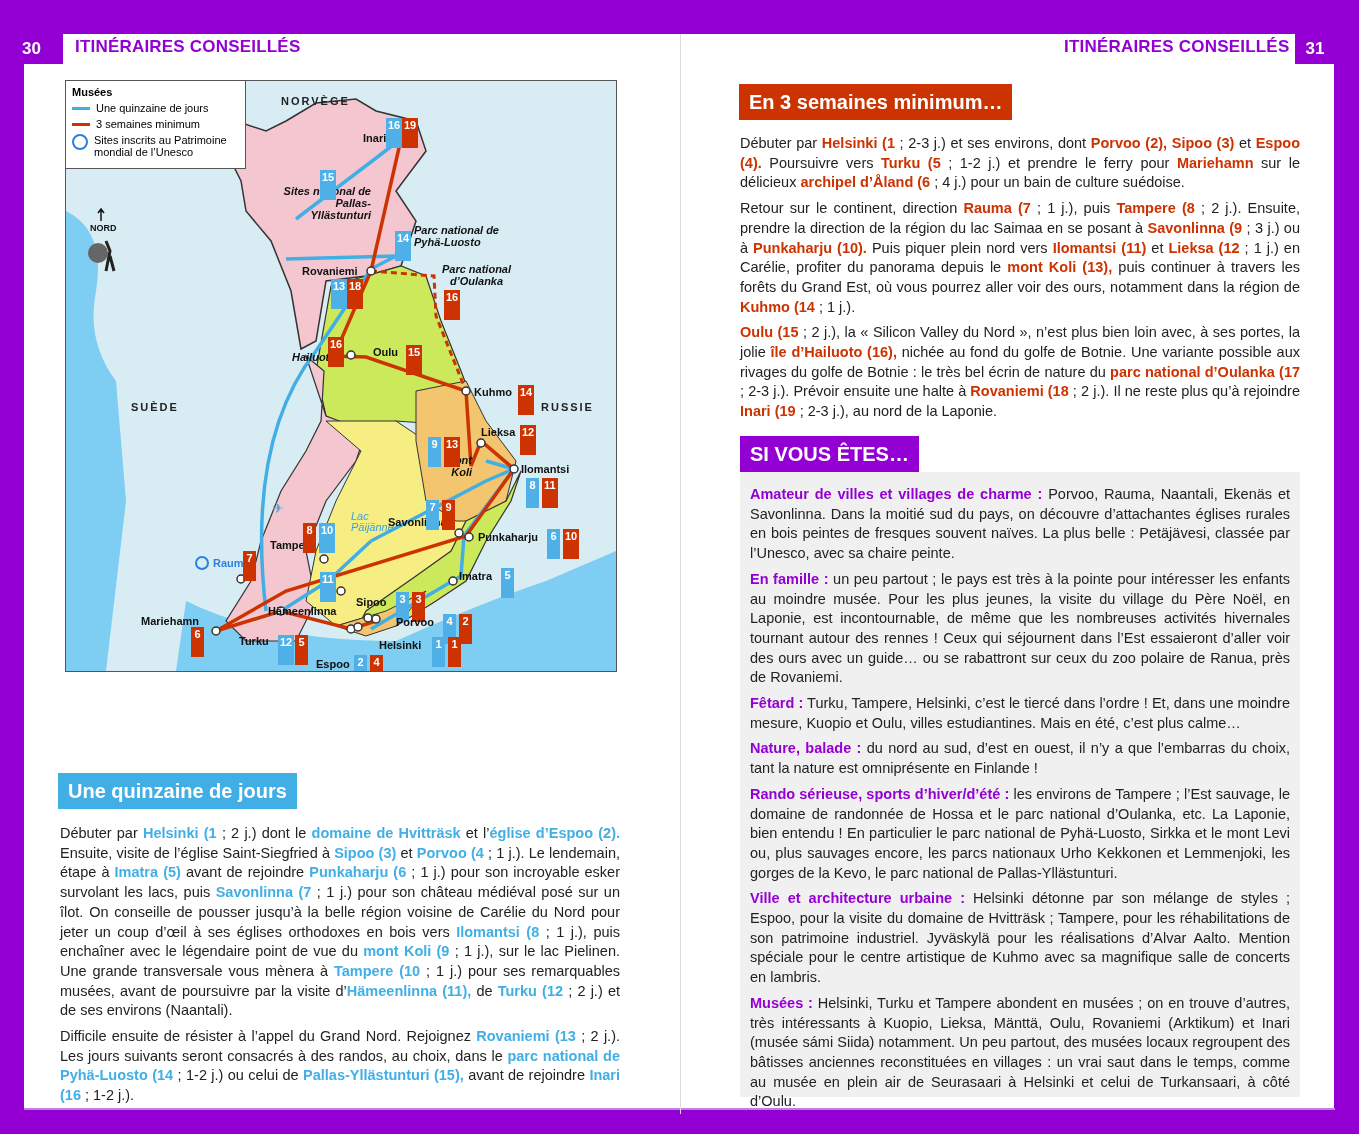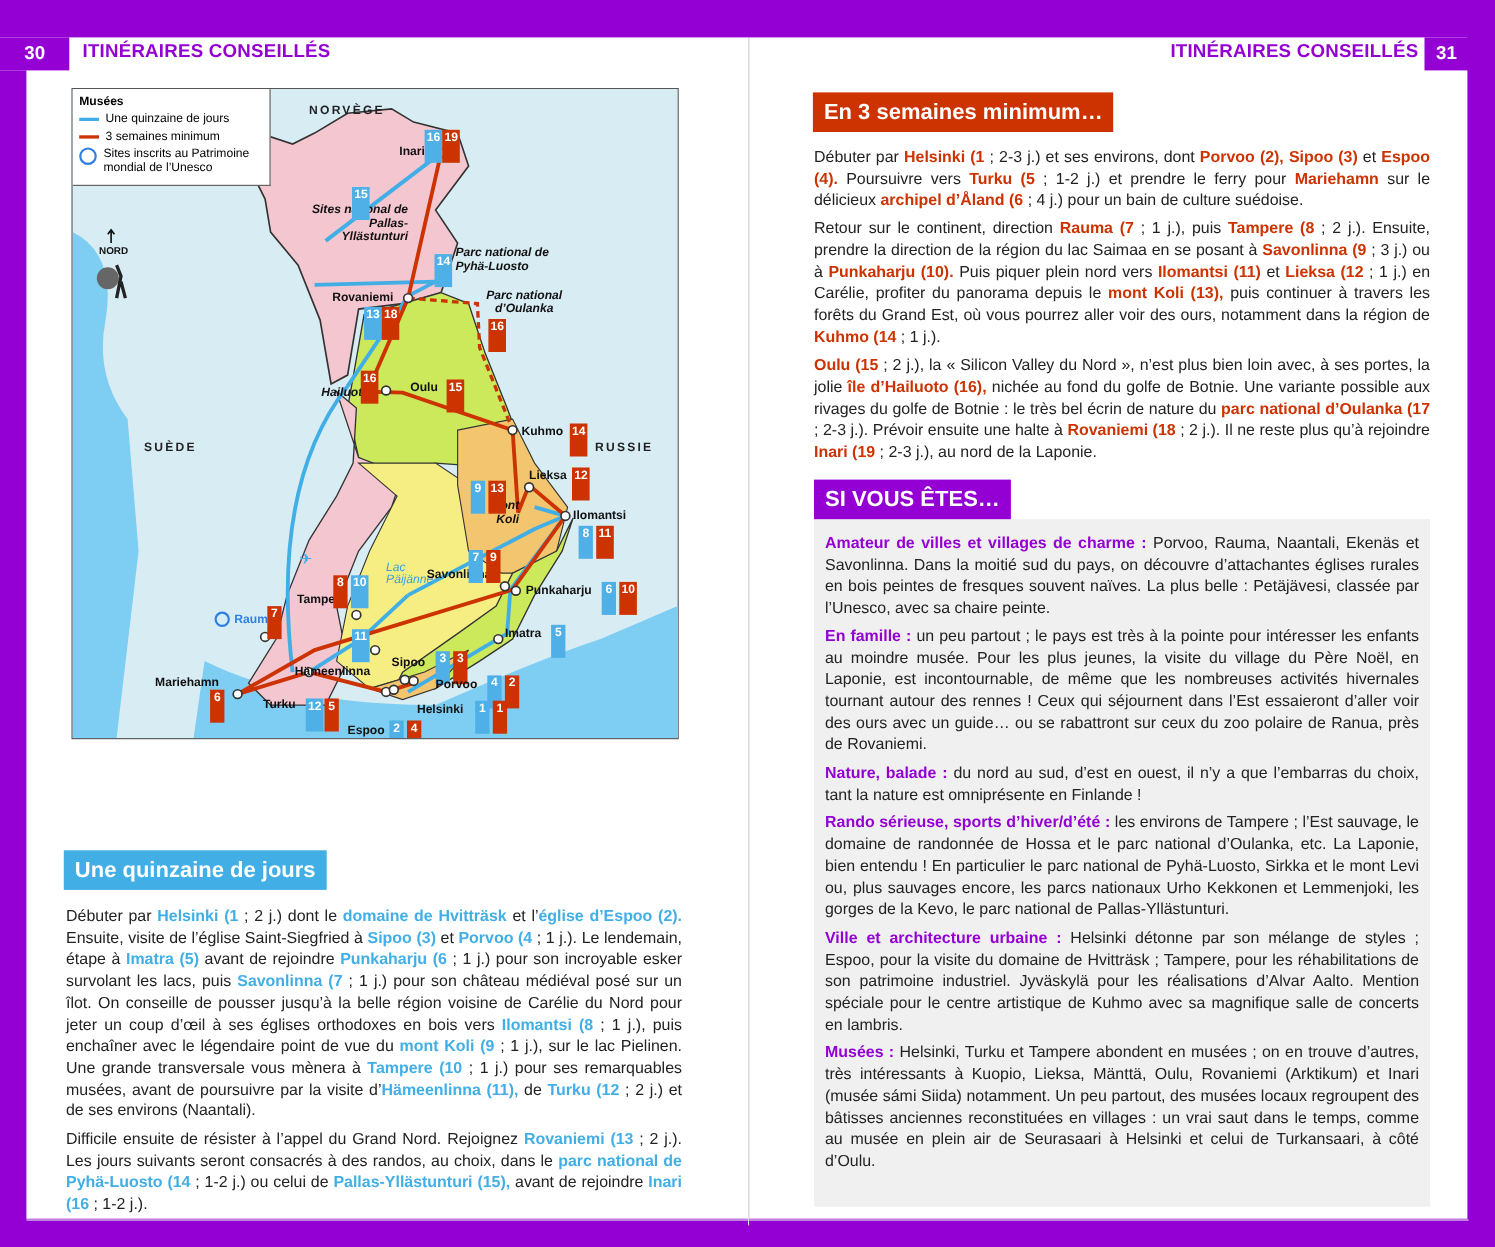--- a/index.html
+++ b/index.html
@@ -234,20 +234,21 @@
   <p><span>Débuter par </span><span class="hl-r">Helsinki (1</span><span> ; 2-3 j.) et ses environs, dont </span><span class="hl-r">Porvoo (2), Sipoo (3)</span><span> et </span><span class="hl-r">Espoo (4).</span><span> Poursuivre vers </span><span class="hl-r">Turku (5</span><span> ; 1-2 j.) et prendre le ferry pour </span><span class="hl-r">Mariehamn</span><span> sur le délicieux </span><span class="hl-r">archipel d’Åland (6</span><span> ; 4 j.) pour un bain de culture suédoise.</span></p>
   <p><span>Retour sur le continent, direction </span><span class="hl-r">Rauma (7</span><span> ; 1 j.), puis </span><span class="hl-r">Tampere (8</span><span> ; 2 j.). Ensuite, prendre la direction de la région du lac Saimaa en se posant à </span><span class="hl-r">Savonlinna (9</span><span> ; 3 j.) ou à </span><span class="hl-r">Punkaharju (10).</span><span> Puis piquer plein nord vers </span><span class="hl-r">Ilomantsi (11)</span><span> et </span><span class="hl-r">Lieksa (12</span><span> ; 1 j.) en Carélie, profiter du panorama depuis le </span><span class="hl-r">mont Koli (13),</span><span> puis continuer à travers les forêts du Grand Est, où vous pourrez aller voir des ours, notamment dans la région de </span><span class="hl-r">Kuhmo (14</span><span> ; 1 j.).</span></p>
   <p><span class="hl-r">Oulu (15</span><span> ; 2 j.), la « Silicon Valley du Nord », n’est plus bien loin avec, à ses portes, la jolie </span><span class="hl-r">île d’Hailuoto (16),</span><span> nichée au fond du golfe de Botnie. Une variante possible aux rivages du golfe de Botnie : le très bel écrin de nature du </span><span class="hl-r">parc national d’Oulanka (17</span><span> ; 2-3 j.). Prévoir ensuite une halte à </span><span class="hl-r">Rovaniemi (18</span><span> ; 2 j.). Il ne reste plus qu’à rejoindre </span><span class="hl-r">Inari (19</span><span> ; 2-3 j.), au nord de la Laponie.</span></p>
 </div>
 
 <div class="greybox"></div>
 <div class="hbox purple" style="left:740px;top:436px;">SI VOUS ÊTES…</div>
 <div class="text" style="left:750px;top:481px;width:540px;">
   <p><span class="hl-p">Amateur de villes et villages de charme :</span><span> Porvoo, Rauma, Naantali, Ekenäs et Savonlinna. Dans la moitié sud du pays, on découvre d’attachantes églises rurales en bois peintes de fresques souvent naïves. La plus belle : Petäjävesi, classée par l’Unesco, avec sa chaire peinte.</span></p>
   <p><span class="hl-p">En famille :</span><span> un peu partout ; le pays est très à la pointe pour intéresser les enfants au moindre musée. Pour les plus jeunes, la visite du village du Père Noël, en Laponie, est incontournable, de même que les nombreuses activités hivernales tournant autour des rennes ! Ceux qui séjournent dans l’Est essaieront d’aller voir des ours avec un guide… ou se rabattront sur ceux du zoo polaire de Ranua, près de Rovaniemi.</span></p>
+  <p><span class="hl-p">Fêtard :</span><span> Turku, Tampere, Helsinki, c’est le tiercé dans l’ordre ! Et, dans une moindre mesure, Kuopio et Oulu, villes estudiantines. Mais en été, c’est plus calme…</span></p>
   <p><span class="hl-p">Nature, balade :</span><span> du nord au sud, d’est en ouest, il n’y a que l’embarras du choix, tant la nature est omniprésente en Finlande !</span></p>
   <p><span class="hl-p">Rando sérieuse, sports d’hiver/d’été :</span><span> les environs de Tampere ; l’Est sauvage, le domaine de randonnée de Hossa et le parc national d’Oulanka, etc. La Laponie, bien entendu ! En particulier le parc national de Pyhä-Luosto, Sirkka et le mont Levi ou, plus sauvages encore, les parcs nationaux Urho Kekkonen et Lemmenjoki, les gorges de la Kevo, le parc national de Pallas-Yllästunturi.</span></p>
   <p><span class="hl-p">Ville et architecture urbaine :</span><span> Helsinki détonne par son mélange de styles ; Espoo, pour la visite du domaine de Hvitträsk ; Tampere, pour les réhabilitations de son patrimoine industriel. Jyväskylä pour les réalisations d’Alvar Aalto. Mention spéciale pour le centre artistique de Kuhmo avec sa magnifique salle de concerts en lambris.</span></p>
   <p><span class="hl-p">Musées :</span><span> Helsinki, Turku et Tampere abondent en musées ; on en trouve d’autres, très intéressants à Kuopio, Lieksa, Mänttä, Oulu, Rovaniemi (Arktikum) et Inari (musée sámi Siida) notamment. Un peu partout, des musées locaux regroupent des bâtisses anciennes reconstituées en villages : un vrai saut dans le temps, comme au musée en plein air de Seurasaari à Helsinki et celui de Turkansaari, à côté d’Oulu.</span></p>
 </div>
 
 <div class="bottom-line" style="left:24px;width:656px;"></div>
 <div class="bottom-line" style="left:681px;width:654px;"></div>
 
 </body></html>

